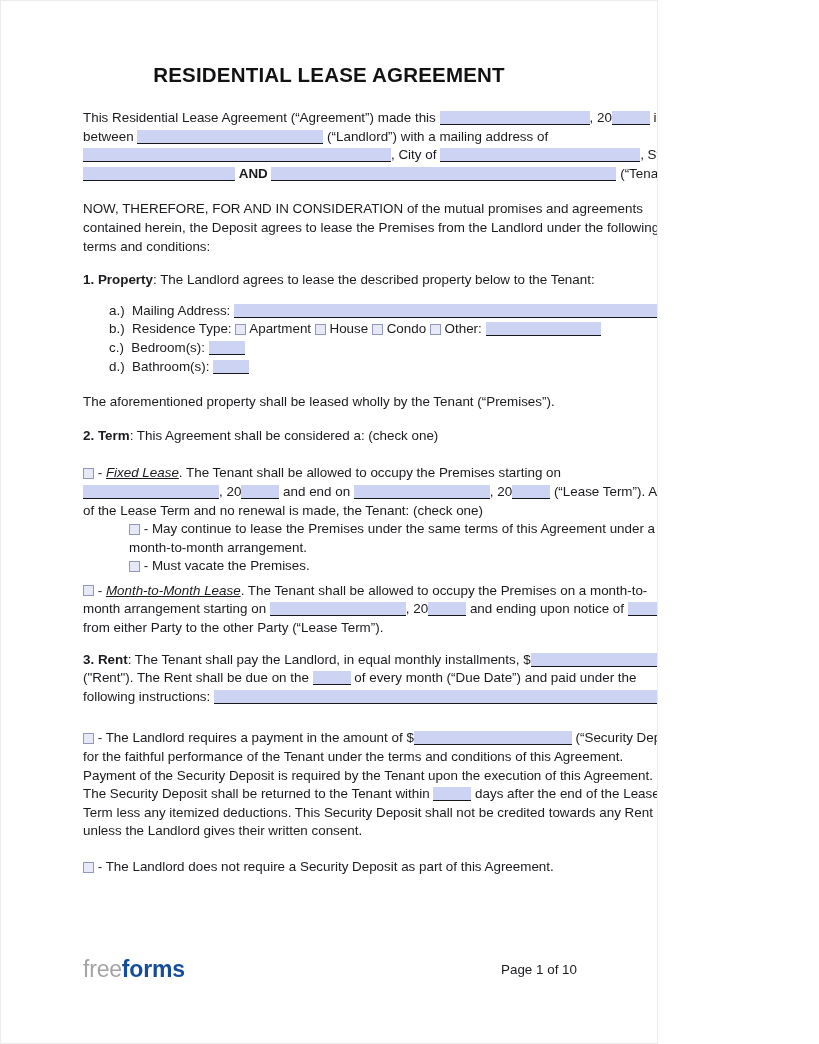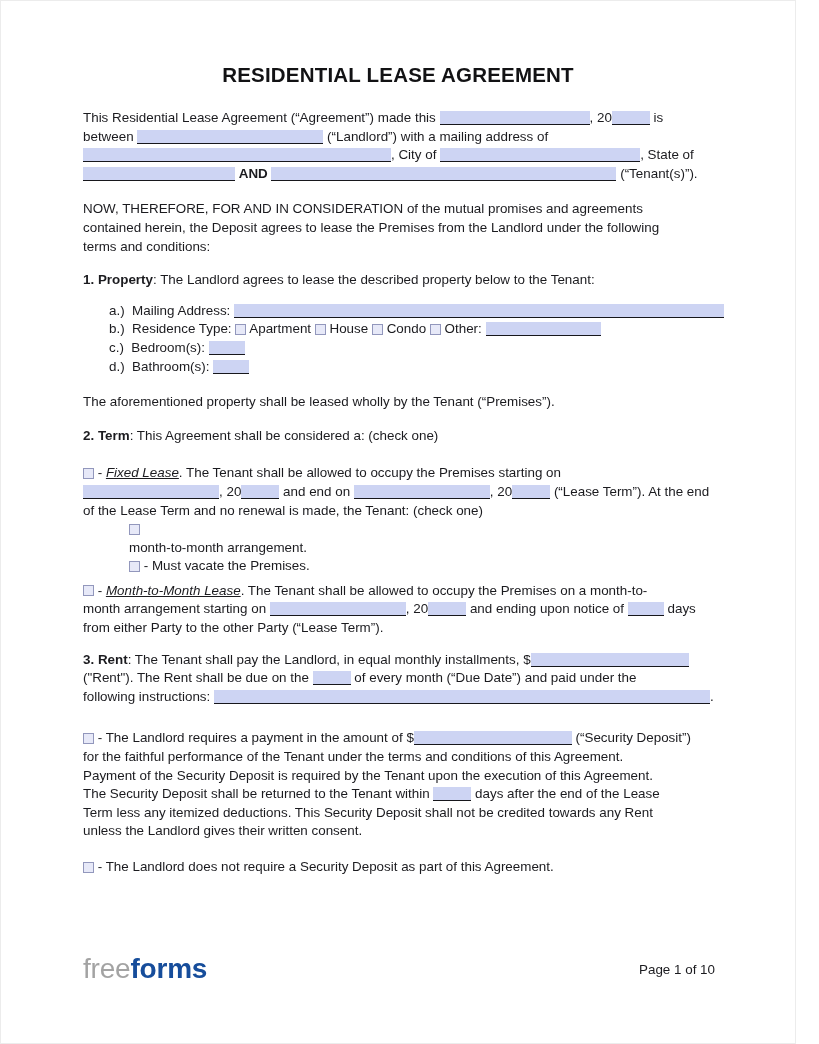--- a/index.html
+++ b/index.html
@@ -1,18 +1,18 @@
 <!DOCTYPE html>
 <html><head>
 <meta charset="utf-8">
 <style>
   html,body{margin:0;padding:0;background:#ffffff;}
   .page{
     position:relative;
-    width:796px;height:1044px;
+    width:658px;height:1044px;
     background:#ffffff;
     box-sizing:border-box;
     border:1px solid #ececec;
     font-family:"Liberation Sans","DejaVu Sans",sans-serif;
     font-size:13.4px;
     line-height:18.6px;
     color:#1b1b1f;
     overflow:hidden;
   }
   .title{
@@ -49,40 +49,40 @@
     vertical-align:-1.5px;
     box-sizing:border-box;
   }
   .footer{
     position:absolute;
     left:82px;right:80px;top:956px;
     display:flex;
     justify-content:space-between;
     align-items:flex-start;
   }
-  .logo{font-size:28px;line-height:24px;letter-spacing:-0.2px;}
+  .logo{font-size:23px;line-height:24px;letter-spacing:-0.2px;}
   .logo-free{color:#a3a3a3;font-weight:400;}
   .logo-forms{color:#164d9b;font-weight:700;}
   .page-num{font-size:13.4px;color:#1b1b1f;margin-top:4px;}
 </style>
 </head>
 <body>
 
 <div class="page">
   <h1 class="title">RESIDENTIAL LEASE AGREEMENT</h1>
 
   <div class="content" id="doc-content">
       <div class="block" style="margin-bottom: 17px;"><span class="t">This Residential Lease Agreement (“Agreement”) made this </span><span class="field" style="width: 150px;"></span><span class="t">, 20</span><span class="field" style="width: 38px;"></span><span class="t"> is</span><br><span class="t">between </span><span class="field" style="width: 186px;"></span><span class="t"> (“Landlord”) with a mailing address of</span><br><span class="field" style="width: 308px;"></span><span class="t">, City of </span><span class="field" style="width: 200px;"></span><span class="t">, State of</span><br><span class="field" style="width: 152px;"></span><span class="t"> </span><span class="b">AND</span><span class="t"> </span><span class="field" style="width: 345px;"></span><span class="t"> (“Tenant(s)”).</span></div>
       <div class="block" style="margin-bottom: 15px;"><span class="t">NOW, THEREFORE, FOR AND IN CONSIDERATION of the mutual promises and agreements</span><br><span class="t">contained herein, the Deposit agrees to lease the Premises from the Landlord under the following</span><br><span class="t">terms and conditions:</span></div>
       <div class="block" style="margin-bottom: 12px;"><span class="b">1. Property</span><span class="t">: The Landlord agrees to lease the described property below to the Tenant:</span></div>
       <div class="block" style="padding-left: 26px; margin-bottom: 17px;"><span class="t">a.) &nbsp;Mailing Address: </span><span class="field" style="width: 490px;"></span><br><span class="t">b.) &nbsp;Residence Type: </span><span class="cb"></span><span class="t"> Apartment </span><span class="cb"></span><span class="t"> House </span><span class="cb"></span><span class="t"> Condo </span><span class="cb"></span><span class="t"> Other: </span><span class="field" style="width: 115px;"></span><br><span class="t">c.) &nbsp;Bedroom(s): </span><span class="field" style="width: 36px;"></span><br><span class="t">d.) &nbsp;Bathroom(s): </span><span class="field" style="width: 36px;"></span></div>
       <div class="block" style="margin-bottom: 15px;"><span class="t">The aforementioned property shall be leased wholly by the Tenant (“Premises”).</span></div>
       <div class="block" style="margin-bottom: 19px;"><span class="b">2. Term</span><span class="t">: This Agreement shall be considered a: (check one)</span></div>
       <div class="block" style="margin-bottom: 0px;"><span class="cb"></span><span class="t"> - </span><span class="iu">Fixed Lease</span><span class="t">. The Tenant shall be allowed to occupy the Premises starting on</span><br><span class="field" style="width: 136px;"></span><span class="t">, 20</span><span class="field" style="width: 38px;"></span><span class="t"> and end on </span><span class="field" style="width: 136px;"></span><span class="t">, 20</span><span class="field" style="width: 38px;"></span><span class="t"> (“Lease Term”). At the end</span><br><span class="t">of the Lease Term and no renewal is made, the Tenant: (check one)</span></div>
-      <div class="block" style="padding-left: 46px; margin-bottom: 0px;"><span class="cb"></span><br><span class="t">month-to-month arrangement.</span></div>
+      <div class="block" style="padding-left: 46px; margin-bottom: 0px;"><span class="cb"></span><span class="t"> - May continue to lease the Premises under the same terms of this Agreement under a</span><br><span class="t">month-to-month arrangement.</span></div>
       <div class="block" style="padding-left: 46px; margin-bottom: 6px;"><span class="cb"></span><span class="t"> - Must vacate the Premises.</span></div>
       <div class="block" style="margin-bottom: 13px;"><span class="cb"></span><span class="t"> - </span><span class="iu">Month-to-Month Lease</span><span class="t">. The Tenant shall be allowed to occupy the Premises on a month-to-</span><br><span class="t">month arrangement starting on </span><span class="field" style="width: 136px;"></span><span class="t">, 20</span><span class="field" style="width: 38px;"></span><span class="t"> and ending upon notice of </span><span class="field" style="width: 36px;"></span><span class="t"> days</span><br><span class="t">from either Party to the other Party (“Lease Term”).</span></div>
       <div class="block" style="margin-bottom: 23px;"><span class="b">3. Rent</span><span class="t">: The Tenant shall pay the Landlord, in equal monthly installments, $</span><span class="field" style="width: 158px;"></span><br><span class="t">("Rent"). The Rent shall be due on the </span><span class="field" style="width: 38px;"></span><span class="t"> of every month (“Due Date”) and paid under the</span><br><span class="t">following instructions: </span><span class="field" style="width: 496px;"></span><span class="t">.</span></div>
       <div class="block" style="margin-bottom: 17px;"><span class="cb"></span><span class="t"> - The Landlord requires a payment in the amount of $</span><span class="field" style="width: 158px;"></span><span class="t"> (“Security Deposit”)</span><br><span class="t">for the faithful performance of the Tenant under the terms and conditions of this Agreement.</span><br><span class="t">Payment of the Security Deposit is required by the Tenant upon the execution of this Agreement.</span><br><span class="t">The Security Deposit shall be returned to the Tenant within </span><span class="field" style="width: 38px;"></span><span class="t"> days after the end of the Lease</span><br><span class="t">Term less any itemized deductions. This Security Deposit shall not be credited towards any Rent</span><br><span class="t">unless the Landlord gives their written consent.</span></div>
       <div class="block" style="margin-bottom: 0px;"><span class="cb"></span><span class="t"> - The Landlord does not require a Security Deposit as part of this Agreement.</span></div>
     </div>
 
   <div class="footer">
     <div class="logo"><span class="logo-free">free</span><span class="logo-forms">forms</span></div>
     <div class="page-num">Page 1 of 10</div>

